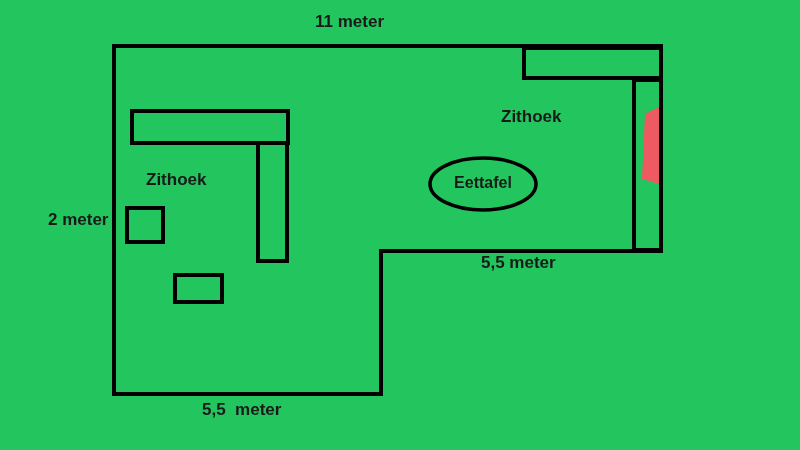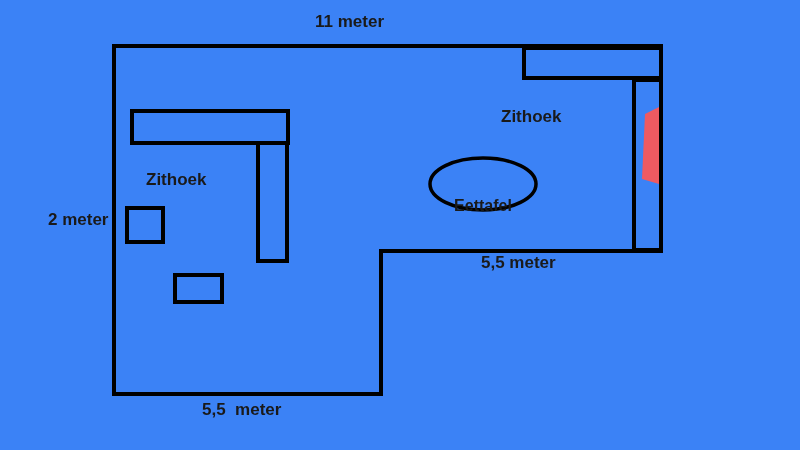--- a/index.html
+++ b/index.html
@@ -4,40 +4,39 @@
 <style>
   html, body {
     margin: 0;
     padding: 0;
     background: #ffffff;
   }
   .canvas {
     position: relative;
     width: 800px;
     height: 450px;
-    background: #3b82f6;
+    background: #22c55e;
     font-family: "Liberation Sans", sans-serif;
     overflow: hidden;
   }
   .plan-svg {
     position: absolute;
     left: 0;
     top: 0;
   }
   .label {
     position: absolute;
     font-weight: bold;
     font-size: 17px;
     color: #1a1a1a;
     white-space: pre;
     line-height: 1;
   }
   .label.centered {
     transform: translateX(-50%);
-    margin-top: 23px;
   }
 </style>
 </head>
 <body>
 
 <div class="canvas">
 
   <svg class="plan-svg" width="800" height="450" viewBox="0 0 800 450">
 
     <polygon points="114,46 661,46 661,251 381,251 381,394 114,394" fill="none" stroke="#000000" stroke-width="4" stroke-linejoin="miter"></polygon>

